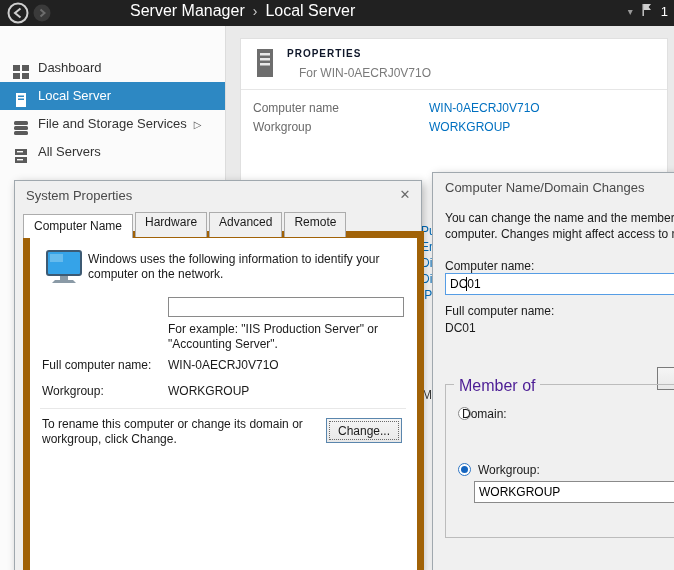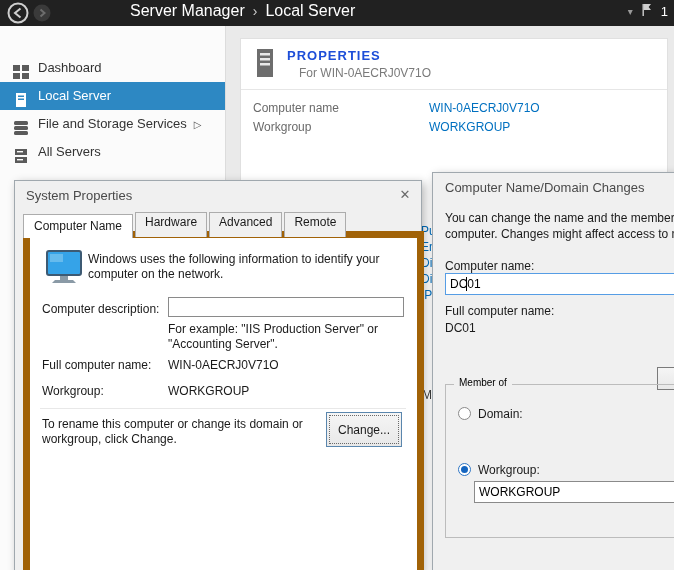--- a/index.html
+++ b/index.html
@@ -27,22 +27,22 @@
   .nav-item .nicon{position:absolute;left:13px;top:7px;width:16px;height:14px;}
   .nav-item.selected{background:#2d88c3;color:#ffffff;}
   .nav-item .chev{font-size:10px;color:#555;margin-left:7px;}
   .nav-spacer{height:28px;}
 
   
   .main{position:absolute;left:225px;top:26px;width:449px;height:544px;background:#eaeaea;z-index:1;}
   .tile{position:absolute;left:15px;top:12px;width:426px;height:532px;background:#ffffff;
         border:1px solid #e0e0e0;}
   .tile-icon{position:absolute;left:12px;top:8px;}
-  .tile-title{position:absolute;left:46px;top:9px;font-size:13px;font-weight:bold;
-              letter-spacing:1px;color:#1d4ed8;}
+  .tile-title{position:absolute;left:46px;top:9px;font-size:10px;font-weight:bold;
+              letter-spacing:1px;color:#0f172a;}
   .tile-sub{position:absolute;left:58px;top:27px;font-size:12px;color:#7a7a7a;}
   .tile-divider{position:absolute;left:0;top:50px;width:100%;height:1px;background:#e6e6e6;}
   .prop-label{position:absolute;font-size:12px;color:#6a6a6a;white-space:nowrap;}
   .prop-value{position:absolute;font-size:12px;color:#0070c0;white-space:nowrap;cursor:pointer;}
 
   
   .frag{position:absolute;left:421px;width:11px;height:14px;overflow:hidden;
         font-size:12px;color:#0070c0;z-index:15;white-space:nowrap;}
   .fragM{position:absolute;left:422px;top:388px;font-size:12px;color:#3a3a3a;z-index:15;}
 
@@ -75,21 +75,21 @@
   .btn.focused{outline:1px dotted #6a6a6a;outline-offset:-4px;border-color:#5a86ad;}
 
   
   .namedlg{left:432px;top:172px;width:300px;height:400px;z-index:21;}
   .nd-intro{position:absolute;left:12px;font-size:12px;color:#1a1a1a;white-space:nowrap;}
   .nd-input{left:12px;top:100px;width:278px;height:22px;border:1px solid #569de5;}
   .caret-line{position:absolute;left:33px;top:4px;width:1px;height:14px;background:#000;}
   .groupbox{position:absolute;left:12px;top:211px;width:282px;height:152px;
             border:1px solid #bcbcbc;}
   .group-legend{position:absolute;left:8px;top:-8px;background:#f0f0f0;padding:0 5px;
-                font-size:10px;color:#000000;text-align:center;}
+                font-size:16px;color:#4c1d95;text-align:center;}
   .radio{position:absolute;width:13px;height:13px;border-radius:50%;background:#ffffff;
          border:1px solid #8a8a8a;box-sizing:border-box;cursor:pointer;}
   .radio.checked{border-color:#2f76c4;}
   .radio.checked::after{content:"";position:absolute;left:2px;top:2px;width:7px;height:7px;
                         border-radius:50%;background:#1465c0;}
   .radio-label{position:absolute;font-size:12px;color:#1a1a1a;white-space:nowrap;}
 </style>
 </head>
 <body>
 
@@ -213,36 +213,35 @@
       <span style="position:absolute;left:14px;top:12px">
         <svg width="40" height="34">
           <rect x="3" y="1" width="34" height="24" rx="2" fill="#35a3e8" stroke="#3d5a73" stroke-width="2"></rect>
           <rect x="6" y="4" width="13" height="8" fill="#7cc4f0" opacity="0.7"></rect>
           <rect x="16" y="26" width="8" height="4" fill="#8a9aa6"></rect>
           <path d="M11 30 h18 l3 3 h-24 z" fill="#8a9aa6"></path>
         </svg>
       </span>
       <div class="sp-intro">Windows uses the following information to identify your computer on the network.</div>
 
-      <span class="sp-label" style="left:12px;top:64px">Computer description:</span>
       <input class="txtinput" style="left: 138px; top: 59px; width: 236px; height: 20px;" value="">
 
       <div class="sp-example">For example: "IIS Production Server" or "Accounting Server".</div>
 
       <span class="sp-label" style="left:12px;top:120px">Full computer name:</span>
       <span class="sp-value" style="left:138px;top:120px">WIN-0AECRJ0V71O</span>
 
       <span class="sp-label" style="left:12px;top:146px">Workgroup:</span>
       <span class="sp-value" style="left:138px;top:146px">WORKGROUP</span>
 
       <div class="sp-sep"></div>
 
       <div class="sp-rename">To rename this computer or change its domain or workgroup, click Change.</div>
 
-      <button class="btn focused" style="left:296px;top:174px;width:76px;height:35px">Change...</button>
+      <button class="btn focused" style="left:296px;top:180px;width:76px;height:25px">Change...</button>
     </div>
   </div>
 
   <div class="dialog namedlg">
     <span class="dlg-title" style="left:12px">Computer Name/Domain Changes</span>
 
     <span class="nd-intro" style="top:38px">You can change the name and the membership of</span>
     <span class="nd-intro" style="top:54px">computer. Changes might affect access to network</span>
 
     <span class="sp-label" style="left:12px;top:86px">Computer name:</span>
@@ -253,21 +252,21 @@
 
     <span class="sp-label" style="left:12px;top:131px">Full computer name:</span>
     <span class="sp-value" style="left:12px;top:148px">DC01</span>
 
     <button class="btn" style="left:224px;top:194px;width:84px;height:23px;overflow:hidden"></button>
 
     <div class="groupbox">
       <span class="group-legend">Member of</span>
 
       <span class="radio" style="left:12px;top:22px"></span>
-      <span class="radio-label" style="left:32px;top:22px">Domain:</span>
+      <span class="radio-label" style="left:16px;top:22px">Domain:</span>
 
       <span class="radio checked" style="left:12px;top:78px"></span>
       <span class="radio-label" style="left:32px;top:78px">Workgroup:</span>
 
       <input class="txtinput" style="left: 28px; top: 96px; width: 246px; height: 22px;" value="WORKGROUP">
     </div>
 
   </div>
 
 </div>

